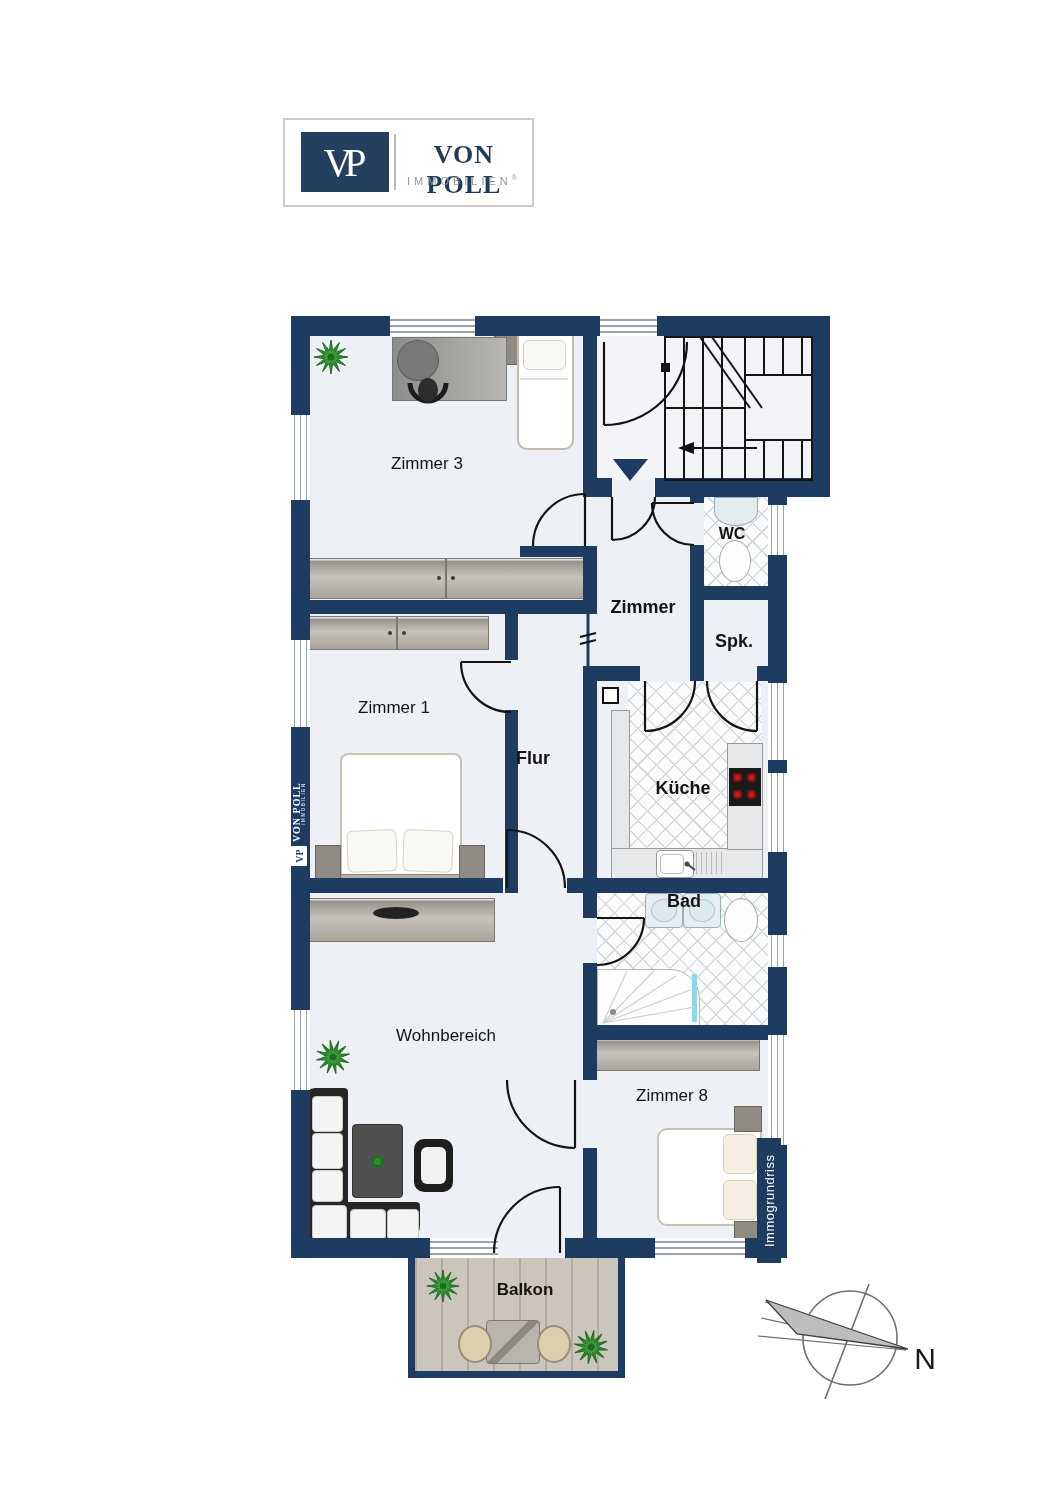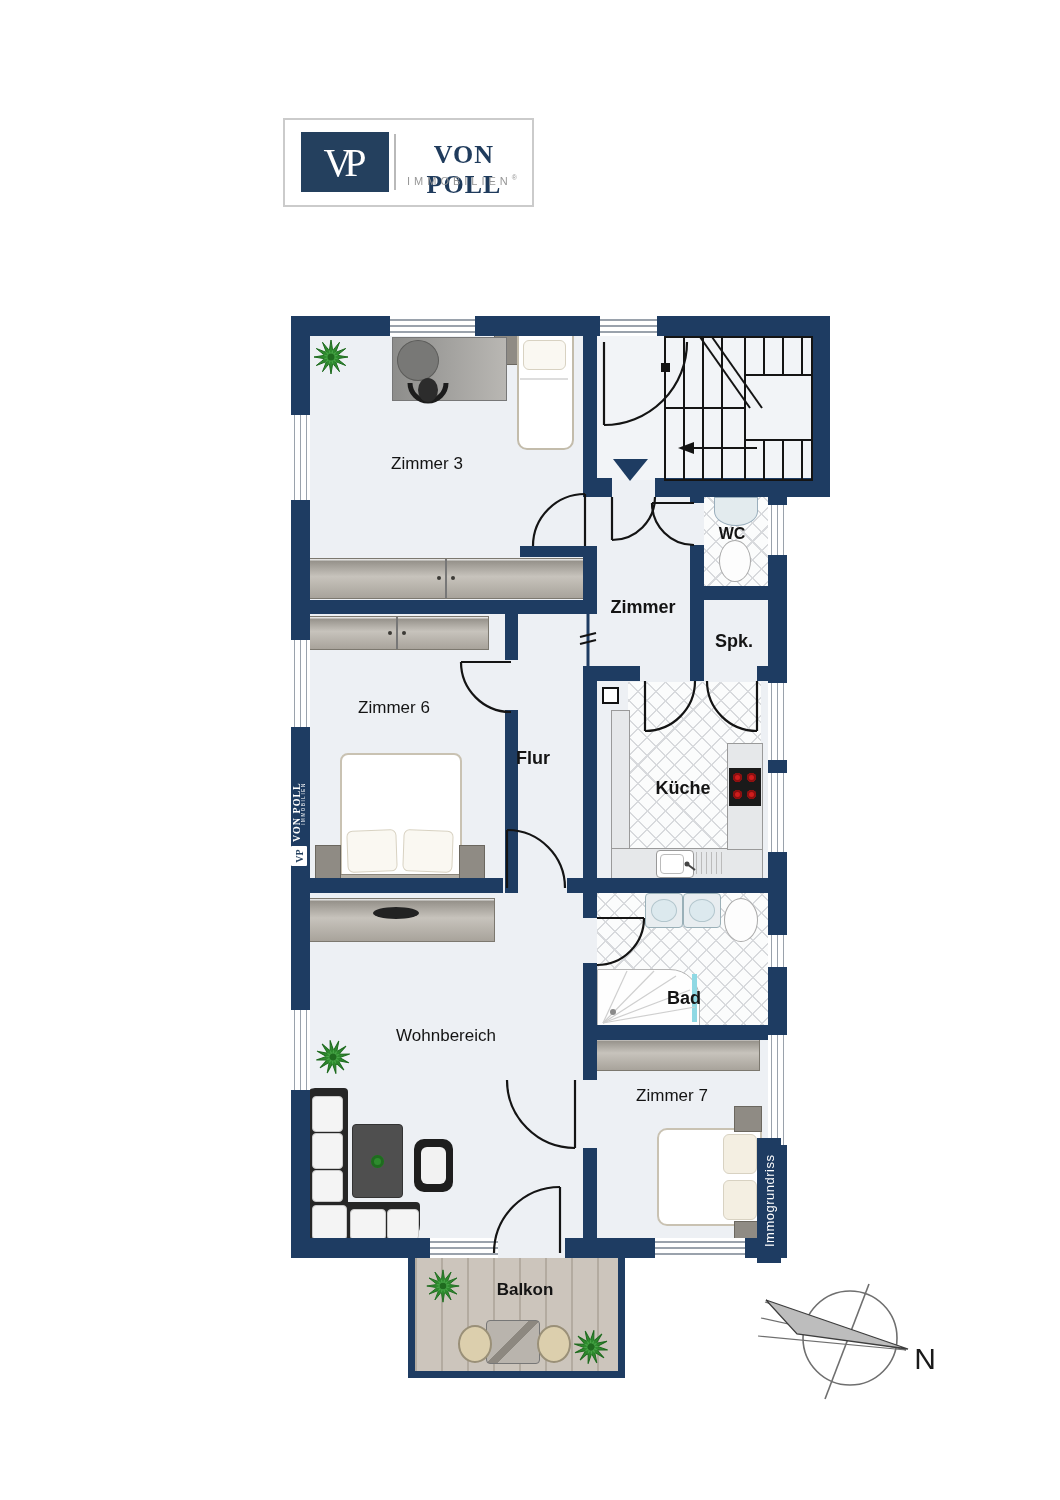--- a/index.html
+++ b/index.html
@@ -292,29 +292,29 @@
       <circle cx="850" cy="1338" r="47"></circle>
       <line x1="869" y1="1284" x2="825" y2="1399"></line>
       <line x1="765" y1="1302" x2="906" y2="1350" stroke-width="1.2"></line>
       <line x1="761" y1="1318" x2="906" y2="1350" stroke-width="1.2"></line>
       <line x1="758" y1="1336" x2="906" y2="1350" stroke-width="1.2"></line>
     </g>
     <polygon points="766,1300 908,1349 797,1334" fill="#bdbdbd" stroke="#3d3d3d" stroke-width="1.3"></polygon>
   </svg>
 
   <div class="lbl" style="left:427px;top:464px;">Zimmer 3</div>
-  <div class="lbl" style="left:394px;top:708px;">Zimmer 6</div>
+  <div class="lbl" style="left:394px;top:708px;">Zimmer 1</div>
   <div class="lbl lbl-b" style="left:643px;top:607px;">Zimmer</div>
   <div class="lbl lbl-b" style="left:732px;top:534px;font-size:16px;">WC</div>
   <div class="lbl lbl-b" style="left:734px;top:641px;">Spk.</div>
   <div class="lbl lbl-b" style="left:533px;top:758px;">Flur</div>
   <div class="lbl lbl-b" style="left:683px;top:788px;">Küche</div>
   <div class="lbl" style="left:446px;top:1036px;">Wohnbereich</div>
-  <div class="lbl lbl-b" style="left:684px;top:998px;">Bad</div>
-  <div class="lbl" style="left:672px;top:1096px;">Zimmer 7</div>
+  <div class="lbl lbl-b" style="left:684px;top:901px;">Bad</div>
+  <div class="lbl" style="left:672px;top:1096px;">Zimmer 8</div>
   <div class="lbl lbl-b" style="left:525px;top:1290px;font-size:17px;">Balkon</div>
   <div class="north" style="left:925px;top:1359px;">N</div>
 
   <div class="wm-left">
     <div class="wm-vp">VP</div>
     <div class="wm-text">
       <span class="wm-brand">VON POLL</span>
       <span class="wm-sub">IMMOBILIEN</span>
     </div>
   </div>

